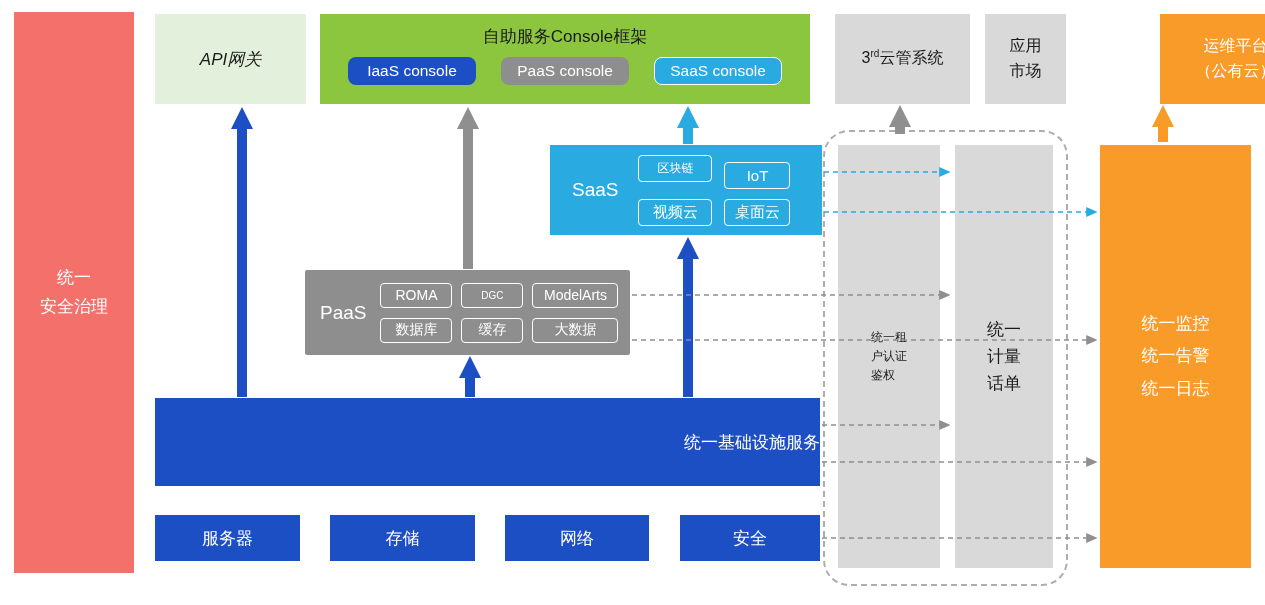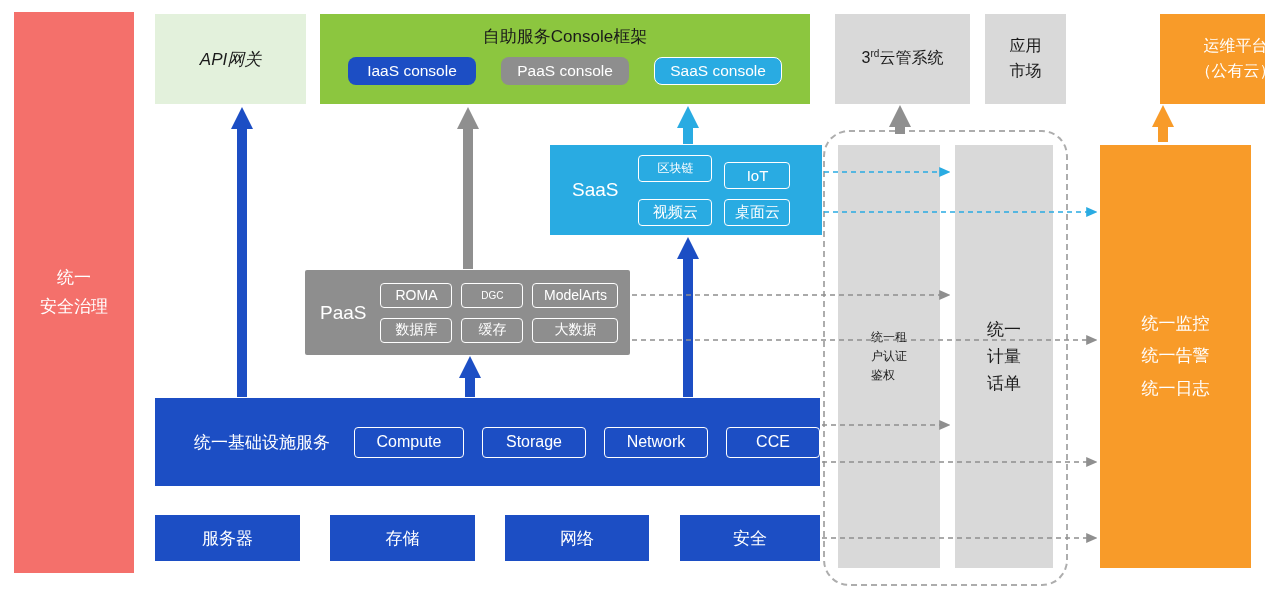--- a/index.html
+++ b/index.html
@@ -86,26 +86,20 @@
       <div class="chip" style="height:25px; font-size:10px; border-width:1px;">DGC</div>
       <div class="chip" style="height:25px; font-size:14px; border-width:1px;">ModelArts</div>
       <div class="chip" style="height:25px; font-size:14px; border-width:1px;">数据库</div>
       <div class="chip" style="height:25px; font-size:14px; border-width:1px;">缓存</div>
       <div class="chip" style="height:25px; font-size:14px; border-width:1px;">大数据</div>
     </div>
   </div>
 
   <div class="box bg-blue" style="left:155px; top:398px; width:665px; height:88px; justify-content:flex-end; padding-left:20px; gap:24px;">
     <span class="white" style="font-size:17px;">统一基础设施服务</span>
-    <div style="display:flex; gap:18px;">
-      <div class="chip" style="height:31px; font-size:16px; min-width:110px;">Compute</div>
-      <div class="chip" style="height:31px; font-size:16px; min-width:104px;">Storage</div>
-      <div class="chip" style="height:31px; font-size:16px; min-width:104px;">Network</div>
-      <div class="chip" style="height:31px; font-size:16px; min-width:94px;">CCE</div>
-    </div>
   </div>
 
   <div class="box bg-blue white" style="left:155px; top:515px; width:145px; height:46px; font-size:17px;">服务器</div>
   <div class="box bg-blue white" style="left:330px; top:515px; width:145px; height:46px; font-size:17px;">存储</div>
   <div class="box bg-blue white" style="left:505px; top:515px; width:144px; height:46px; font-size:17px;">网络</div>
   <div class="box bg-blue white" style="left:680px; top:515px; width:140px; height:46px; font-size:17px;">安全</div>
 
   <div class="group-outline" style="left:823px; top:130px; width:245px; height:456px;"></div>
 
   <div class="box bg-lightgray" style="left:838px; top:145px; width:102px; height:423px;">

